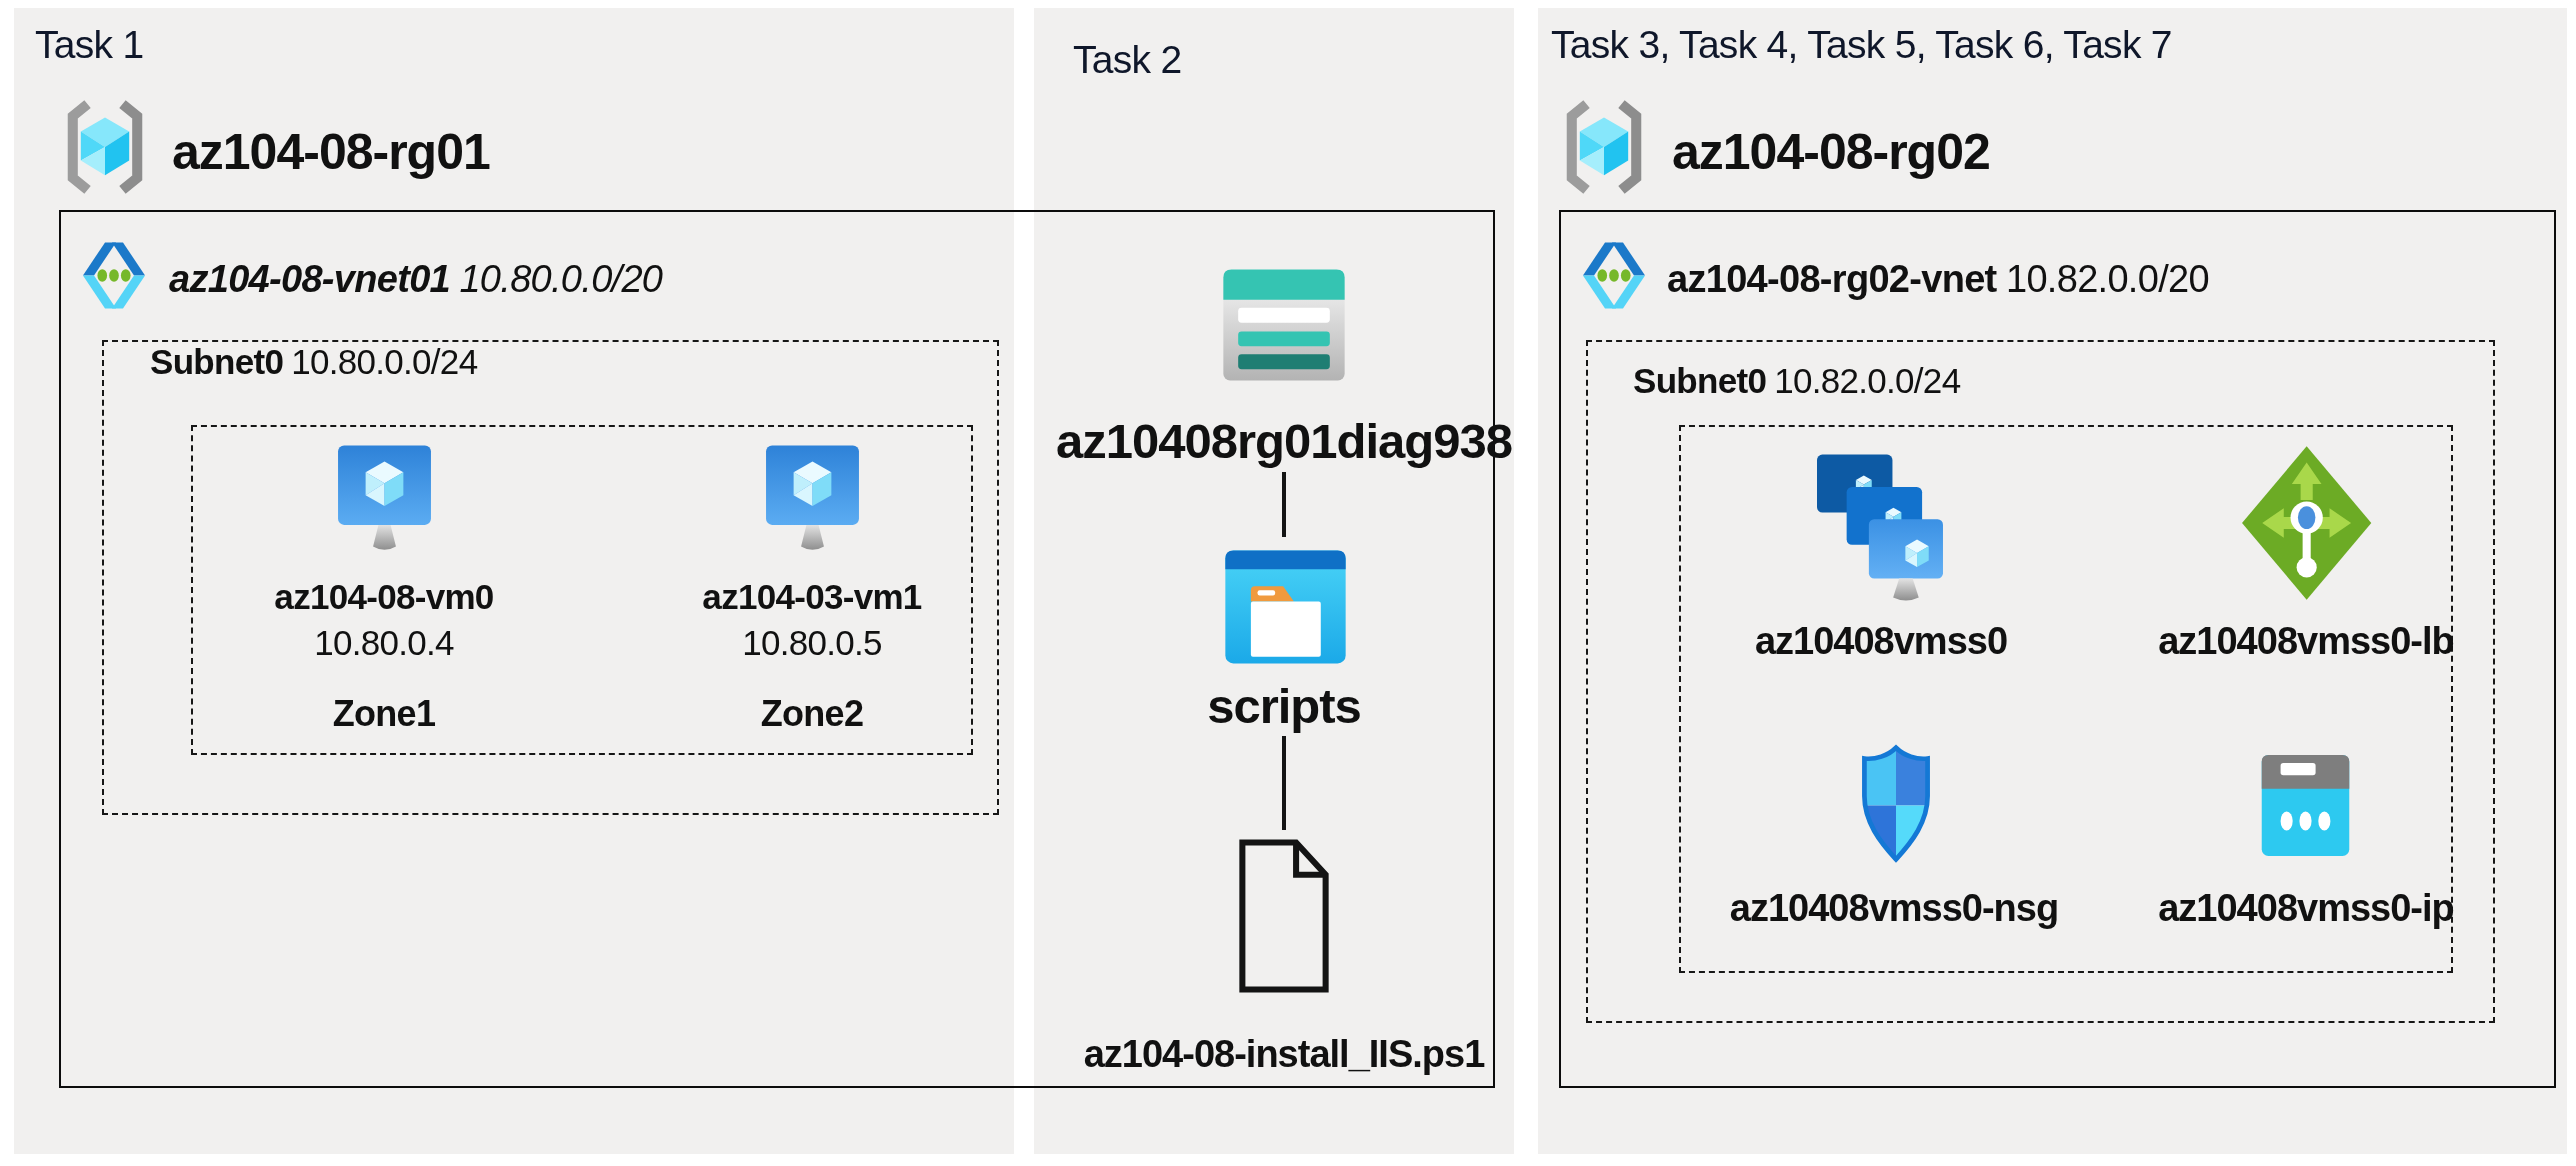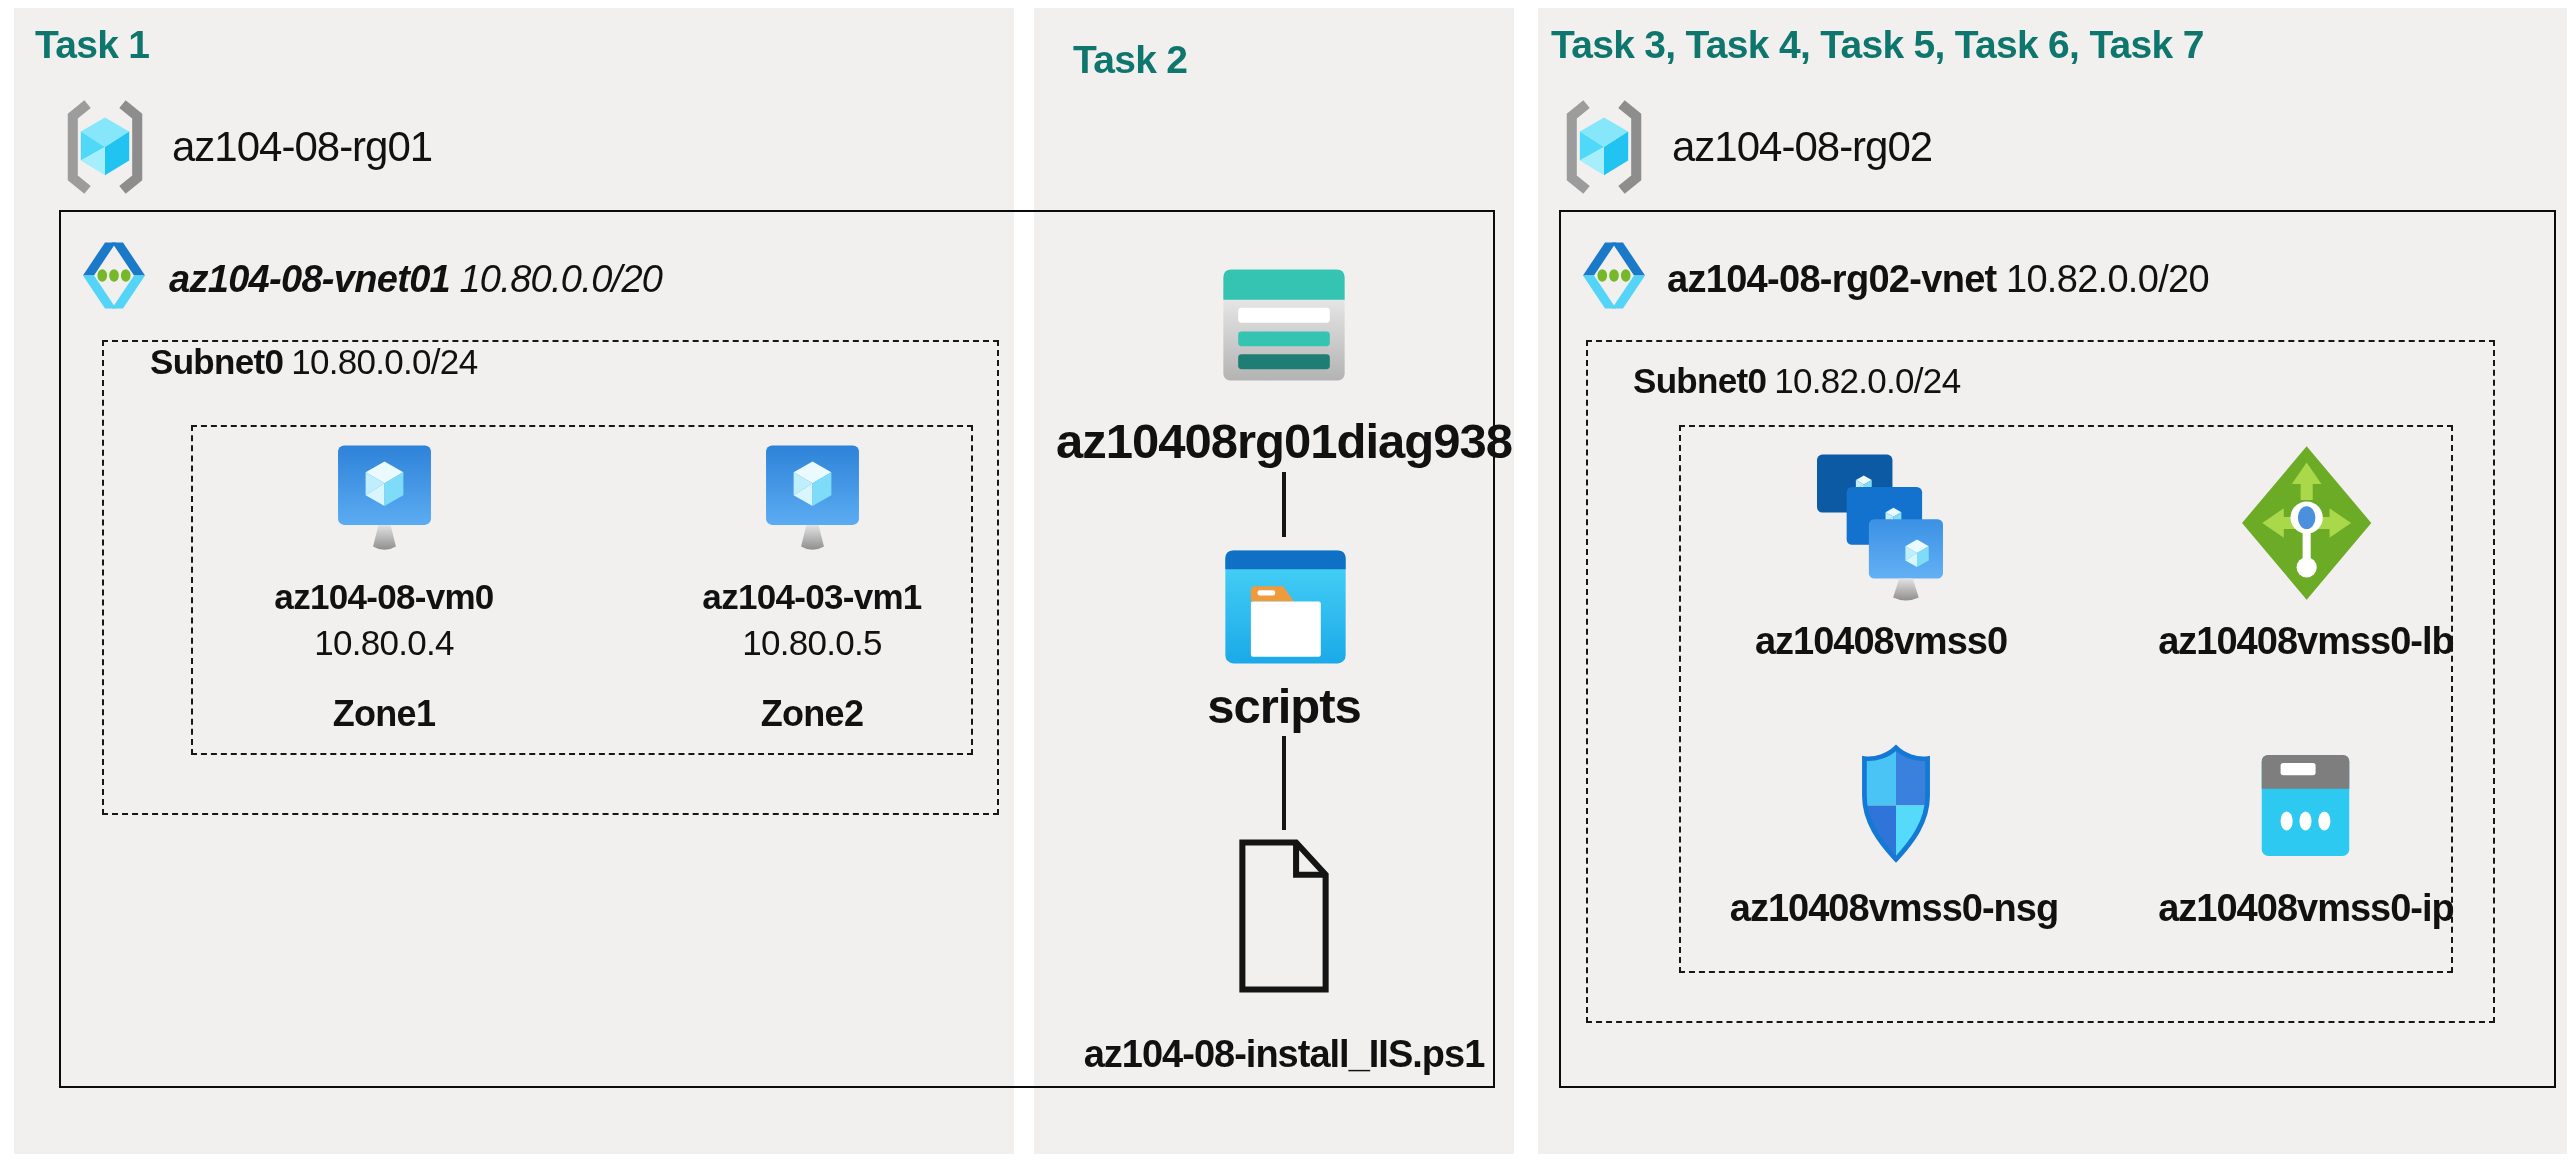--- a/index.html
+++ b/index.html
@@ -5,22 +5,22 @@
   html,body{margin:0;padding:0;}
   body{
     position:relative;
     width:2576px;height:1166px;
     background:#ffffff;
     font-family:"Liberation Sans", sans-serif;
     color:#111;
     overflow:hidden;
   }
   .panel{position:absolute;top:8px;height:1146px;background:#f1f0ef;}
-  .hdr{position:absolute;font-weight:bold;font-size:39px;letter-spacing:-0.7px;color:#0f766e;white-space:nowrap;}
-  .rglabel{position:absolute;font-weight:normal;font-size:42px;letter-spacing:-1px;white-space:nowrap;}
+  .hdr{position:absolute;font-weight:normal;font-size:39px;letter-spacing:-0.7px;color:#0f172a;white-space:nowrap;}
+  .rglabel{position:absolute;font-weight:bold;font-size:50px;letter-spacing:-1px;white-space:nowrap;}
   .blackbox{position:absolute;border:2.7px solid #0c0c0c;}
   .dashedbox{position:absolute;border:2.7px dashed #161616;}
   .netlabel{position:absolute;font-size:38px;letter-spacing:-0.7px;white-space:nowrap;}
   .netlabel .b{font-weight:bold;margin-right:9.4px;}
   .subnetlabel{position:absolute;font-size:35px;letter-spacing:-0.7px;white-space:nowrap;}
   .subnetlabel .b{font-weight:bold;margin-right:8px;}
   .cap{position:absolute;transform:translateX(-50%);white-space:nowrap;font-weight:bold;font-size:49px;letter-spacing:-1px;}
   .cap2{font-size:38px;}
   .vmname{position:absolute;transform:translateX(-50%);white-space:nowrap;font-weight:bold;font-size:35px;letter-spacing:-0.7px;}
   .vmip{position:absolute;transform:translateX(-50%);white-space:nowrap;font-size:35px;letter-spacing:-0.7px;}

